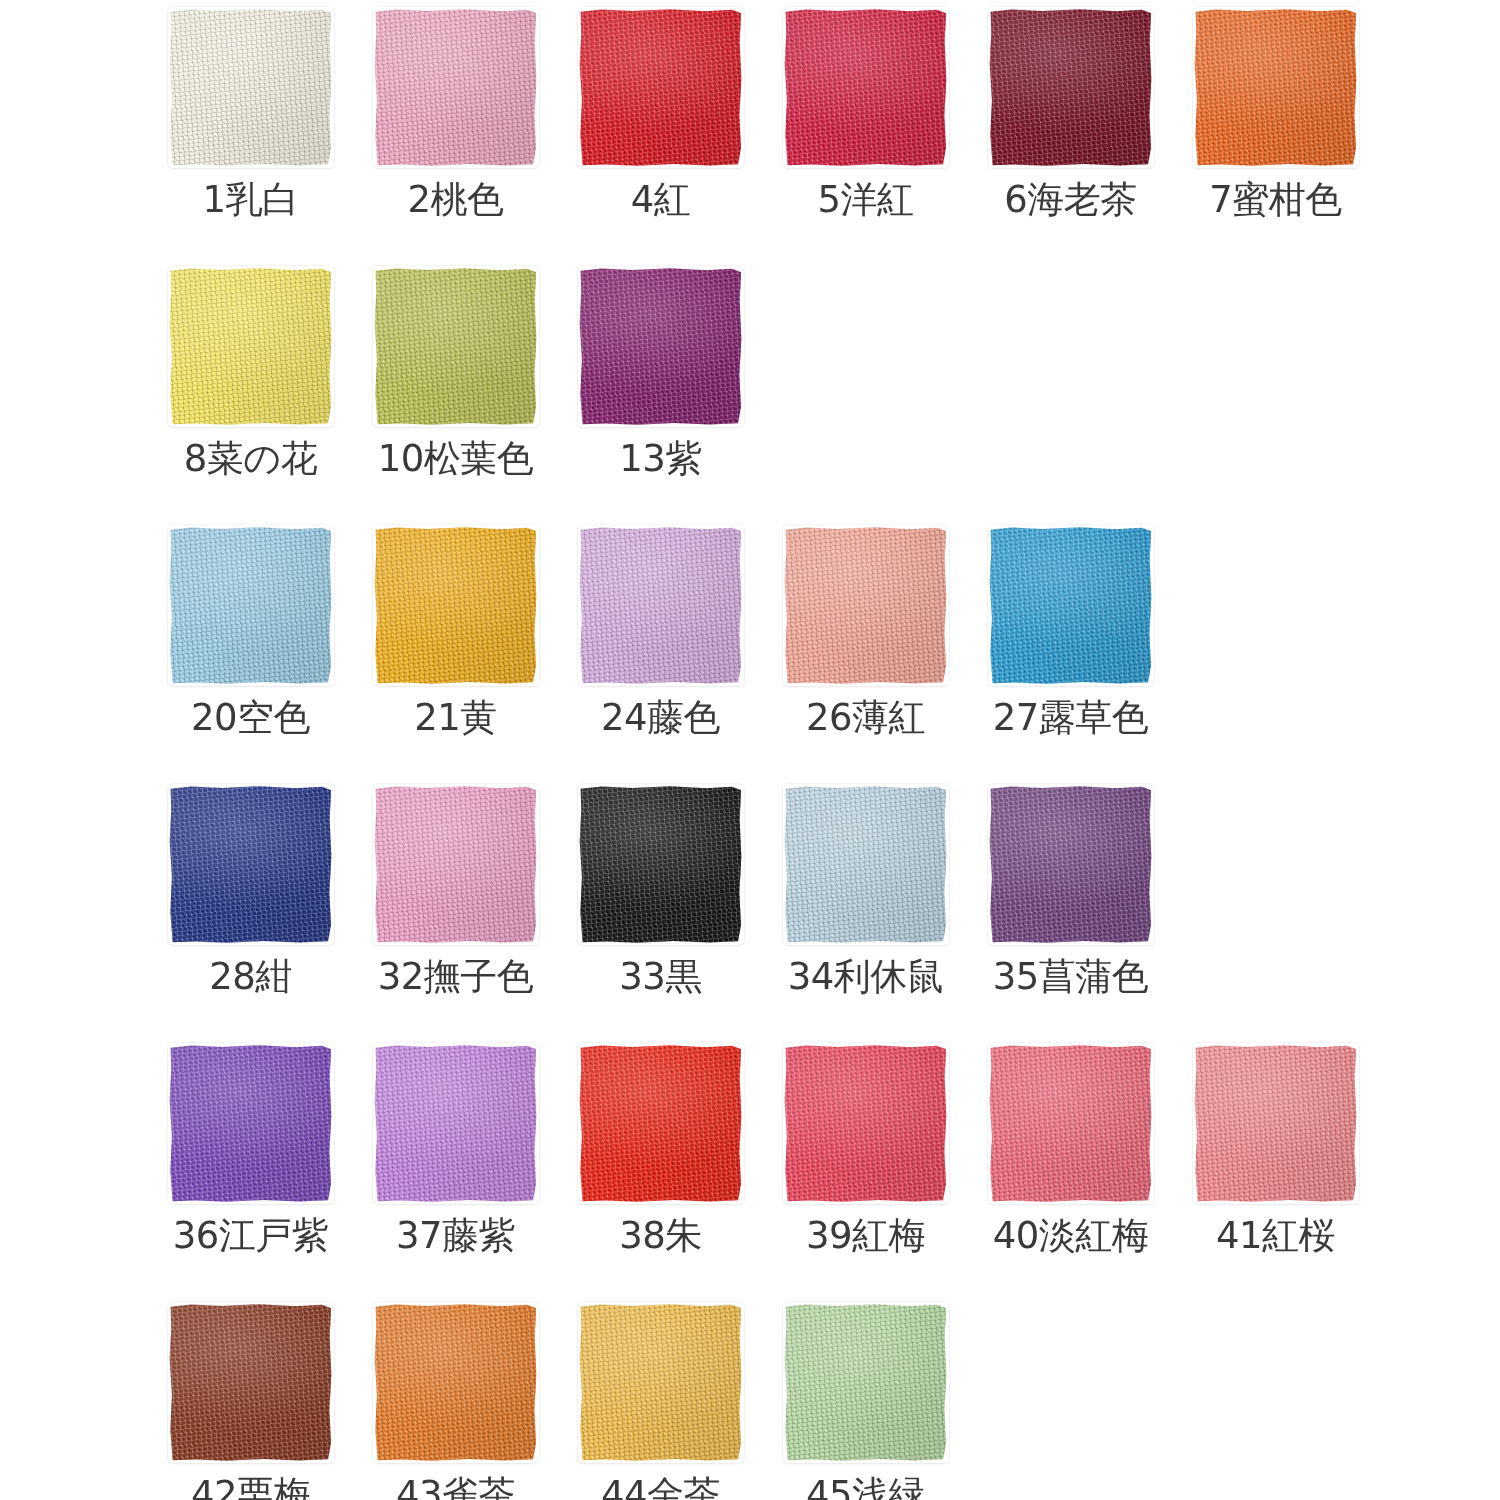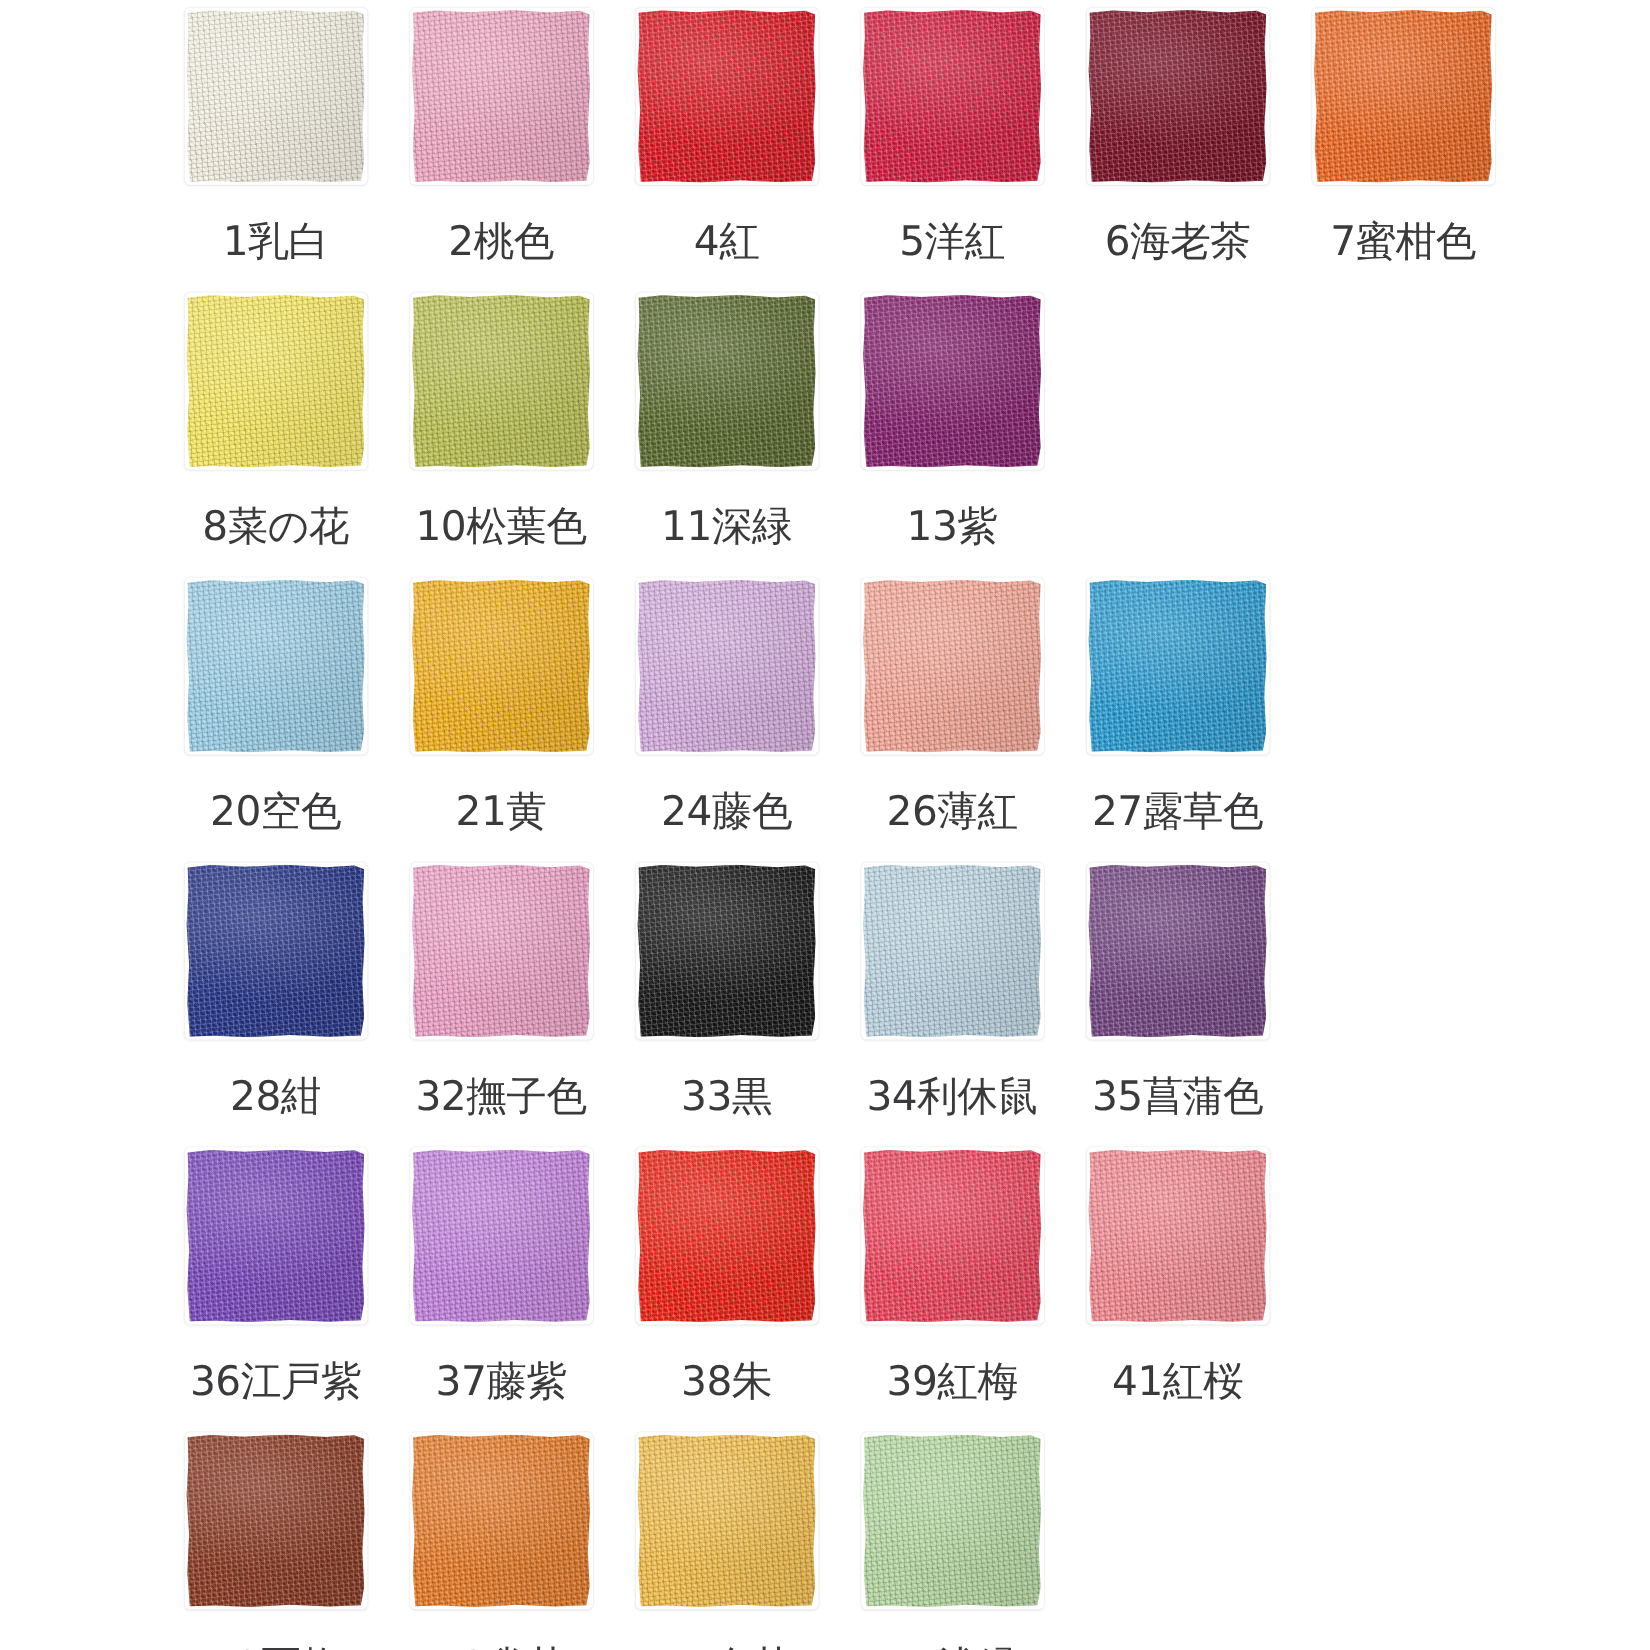--- a/index.html
+++ b/index.html
@@ -102,21 +102,21 @@
     content: "";
     position: absolute;
     left: 1px; top: 1px; right: 1px; bottom: 1px;
     border-radius: 5px;
     box-shadow: 0 0 0 1px rgba(0,0,0,.035), 0 1px 3px rgba(0,0,0,.06);
     pointer-events: none;
   }
 
   
   .swatch-label {
-    margin-top: 32px;
+    margin-top: 12px;
     font-size: 37px;
     line-height: 1;
     color: #3a3a3c;
     white-space: nowrap;
     letter-spacing: -0.5px;
     font-family: "DejaVu Sans", "Liberation Sans", sans-serif;
   }
 </style>
 </head>
 <body style="background: rgb(255, 255, 255);">
@@ -168,26 +168,20 @@
         <div class="swatch-label">8菜の花</div>
       </div>
       <div class="swatch-cell">
         <div class="chip-wrap">
           <div class="chip" style="background-color: rgb(188, 194, 83);"></div>
         </div>
         <div class="swatch-label">10松葉色</div>
       </div>
       <div class="swatch-cell">
         <div class="chip-wrap">
-          <div class="chip" style="background-color: rgb(91, 107, 47);"></div>
-        </div>
-        <div class="swatch-label">11深緑</div>
-      </div>
-      <div class="swatch-cell">
-        <div class="chip-wrap">
           <div class="chip" style="background-color: rgb(134, 33, 110);"></div>
         </div>
         <div class="swatch-label">13紫</div>
       </div>
     </div>
     <div class="swatch-row">
       <div class="swatch-cell">
         <div class="chip-wrap">
           <div class="chip" style="background-color: rgb(156, 208, 232);"></div>
         </div>
@@ -270,20 +264,26 @@
         <div class="swatch-label">38朱</div>
       </div>
       <div class="swatch-cell">
         <div class="chip-wrap">
           <div class="chip" style="background-color: rgb(239, 68, 92);"></div>
         </div>
         <div class="swatch-label">39紅梅</div>
       </div>
       <div class="swatch-cell">
         <div class="chip-wrap">
+          <div class="chip" style="background-color: rgb(242, 104, 123);"></div>
+        </div>
+        <div class="swatch-label">40淡紅梅</div>
+      </div>
+      <div class="swatch-cell">
+        <div class="chip-wrap">
           <div class="chip" style="background-color: rgb(245, 138, 145);"></div>
         </div>
         <div class="swatch-label">41紅桜</div>
       </div>
     </div>
     <div class="swatch-row last-row">
       <div class="swatch-cell">
         <div class="chip-wrap">
           <div class="chip" style="background-color: rgb(139, 58, 35);"></div>
         </div>

